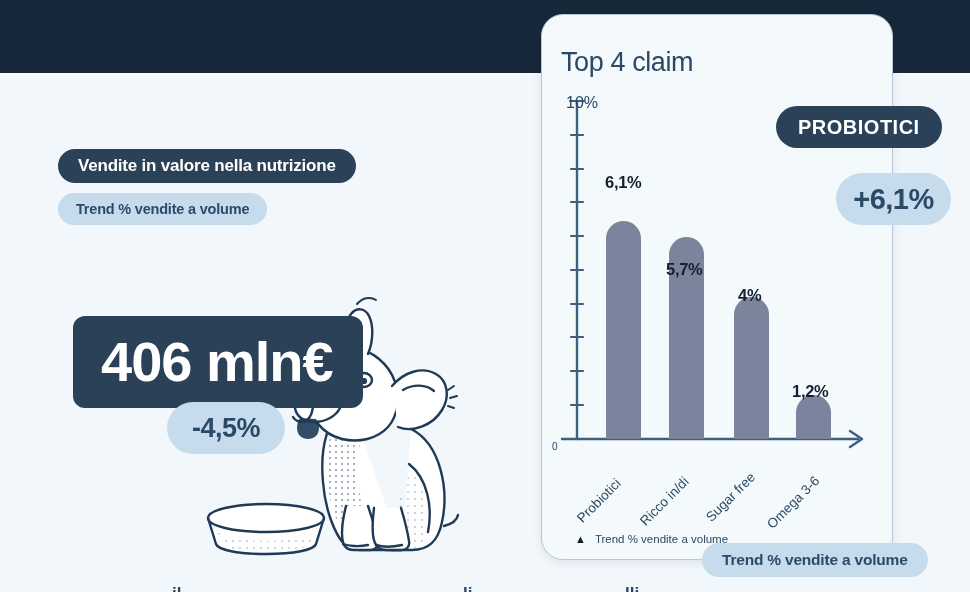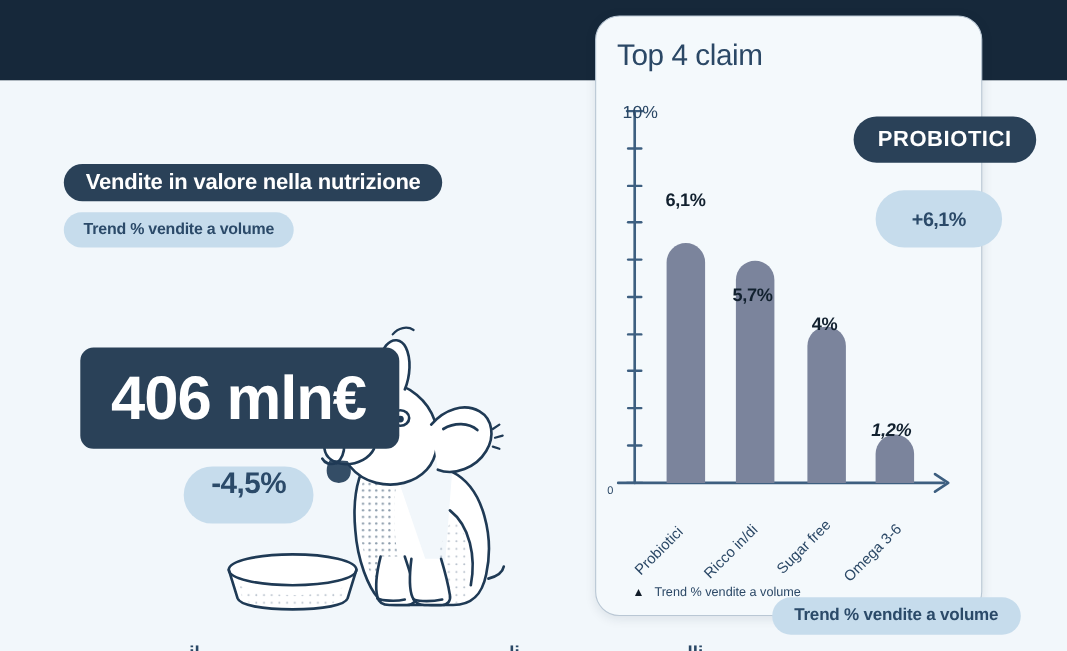--- a/index.html
+++ b/index.html
@@ -49,21 +49,21 @@
   }
   .pill-light {
     background: #c6dcec;
     color: #2b4a69;
   }
 
   #badge-vendite-valore {
     left: 58px; top: 149px;
     height: 34px;
     padding: 0 20px;
-    font-size: 20px;
+    font-size: 17px;
   }
   #badge-trend-volume-left {
     left: 58px; top: 193px;
     height: 32px;
     padding: 0 18px;
     font-size: 14.5px;
   }
 
   
   #value-block {
@@ -79,27 +79,27 @@
   #value-block .value-text {
     color: #ffffff;
     font-size: 56px;
     font-weight: bold;
     letter-spacing: -1px;
     padding-left: 28px;
     line-height: 1;
   }
   #value-delta {
     position: absolute;
-    left: 167px; top: 424px;
+    left: 167px; top: 402px;
     width: 118px; height: 52px;
     background: #c6dcec;
     color: #2b4a69;
     border-radius: 26px;
     display: flex;
-    align-items: flex-start;
+    align-items: center;
     justify-content: center;
     font-size: 27px;
     font-weight: bold;
     letter-spacing: -0.5px;
     z-index: 7;
   }
 
   
   #dog-illustration {
     position: absolute;
@@ -115,21 +115,21 @@
     width: 350px; height: 544px;
     background: #f4f9fc;
     border: 1.3px solid #b9c7d4;
     border-radius: 22px;
     box-shadow: 0 2px 10px rgba(22,40,58,0.10);
     z-index: 3;
     overflow: visible;
   }
   #chart-title {
     position: absolute;
-    left: 19px; top: 20px;
+    left: 19px; top: 32px;
     font-size: 27px;
     color: #2b4866;
     letter-spacing: -0.4px;
   }
 
   .plot {
     position: absolute;
     left: 0; top: 0;
     width: 350px; height: 544px;
   }
@@ -194,23 +194,23 @@
   
   #badge-probiotici {
     left: 776px; top: 106px;
     height: 42px;
     padding: 0 22px;
     font-size: 20px;
     letter-spacing: 0.5px;
     z-index: 9;
   }
   #badge-probiotici-delta {
-    left: 796px; top: 173px;
+    left: 836px; top: 173px;
     width: 115px; height: 52px;
-    font-size: 18px;
+    font-size: 29px;
     letter-spacing: -0.5px;
     z-index: 9;
   }
   #badge-trend-volume-bottom {
     left: 702px; top: 543px;
     height: 34px;
     padding: 0 20px;
     font-size: 15.5px;
     z-index: 9;
   }
@@ -367,21 +367,21 @@
     <div class="bar-wrap">
       <div class="bar" style="left:64px; height:218px; bottom:120px;"></div>
       <div class="bar" style="left:127px; height:202px; bottom:120px;"></div>
       <div class="bar" style="left:192px; height:142px; bottom:120px;"></div>
       <div class="bar" style="left:254px; height:44px; bottom:120px;"></div>
     </div>
 
     <div class="bar-label" style="left:63px; top:158px;">6,1%</div>
     <div class="bar-label" style="left:124px; top:205px;margin-top:40px;">5,7%</div>
     <div class="bar-label" style="left:196px; top:271px;">4%</div>
-    <div class="bar-label" style="left:250px; top:367px;font-style:italic;">1,2%</div>
+    <div class="bar-label" style="left:250px; top:367px;">1,2%</div>
 
     <div class="axis-top-label">10%</div>
     <div class="axis-zero-label">0</div>
 
     <div class="cat-label" style="left:32px; top:500px;">Probiotici</div>
     <div class="cat-label" style="left:95px; top:503px;">Ricco in/di</div>
     <div class="cat-label" style="left:161px; top:499px;">Sugar free</div>
     <div class="cat-label" style="left:222px; top:506px;">Omega 3-6</div>
 
     <div id="chart-legend">

